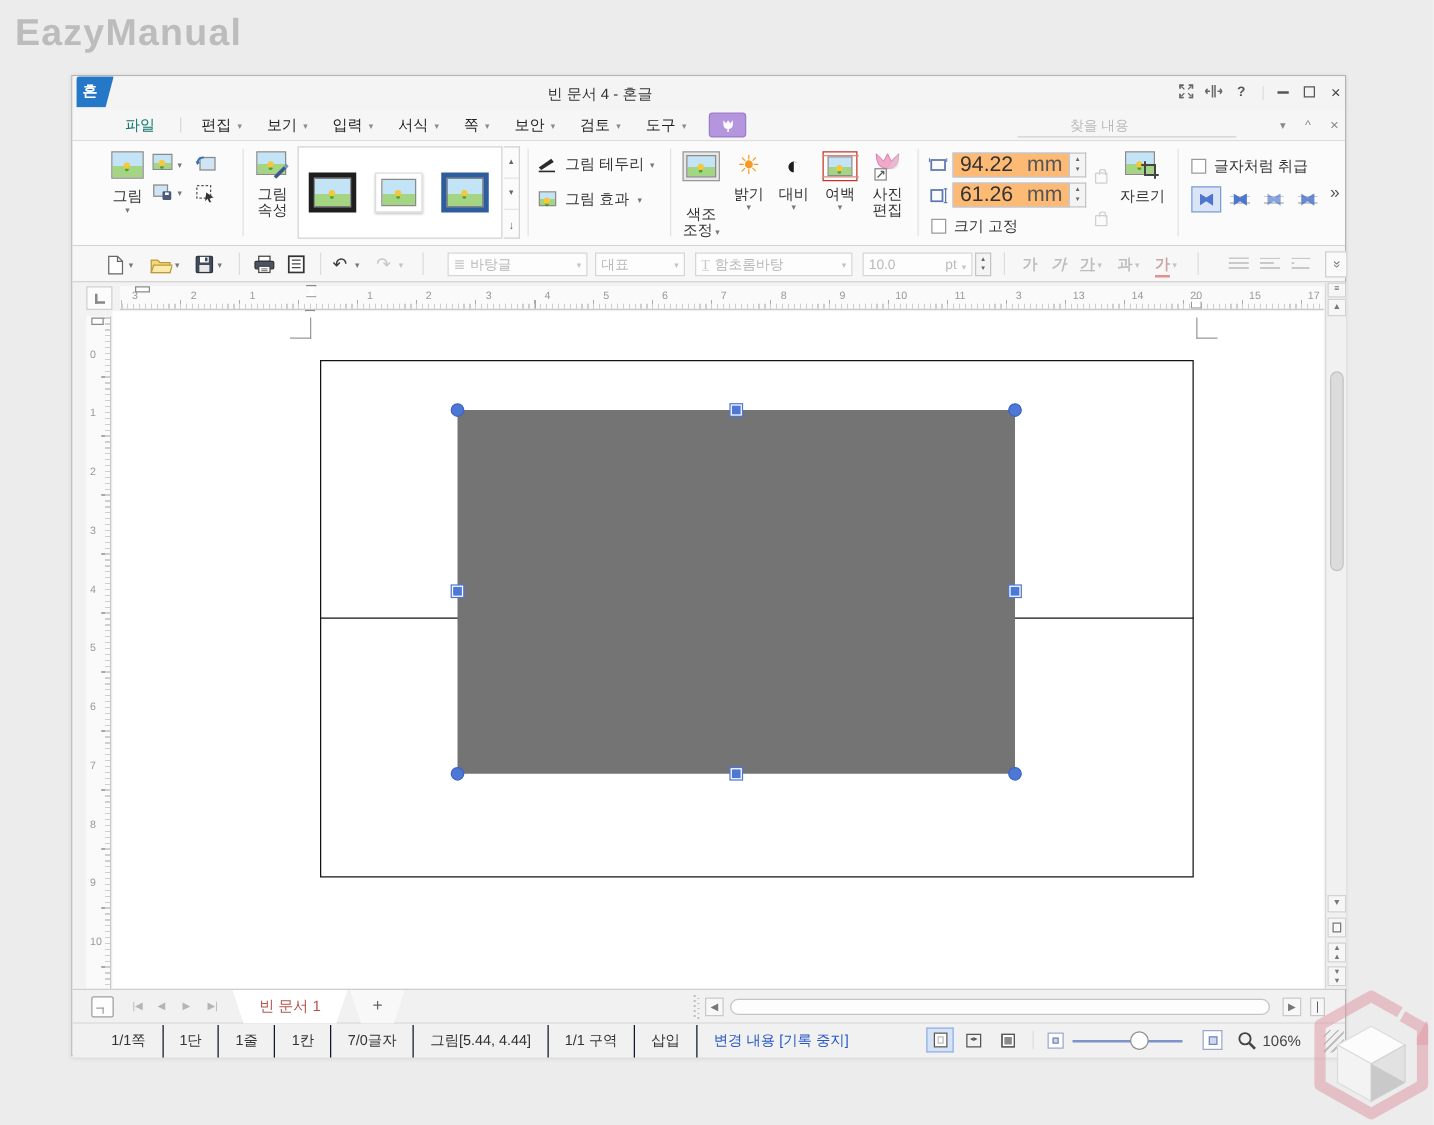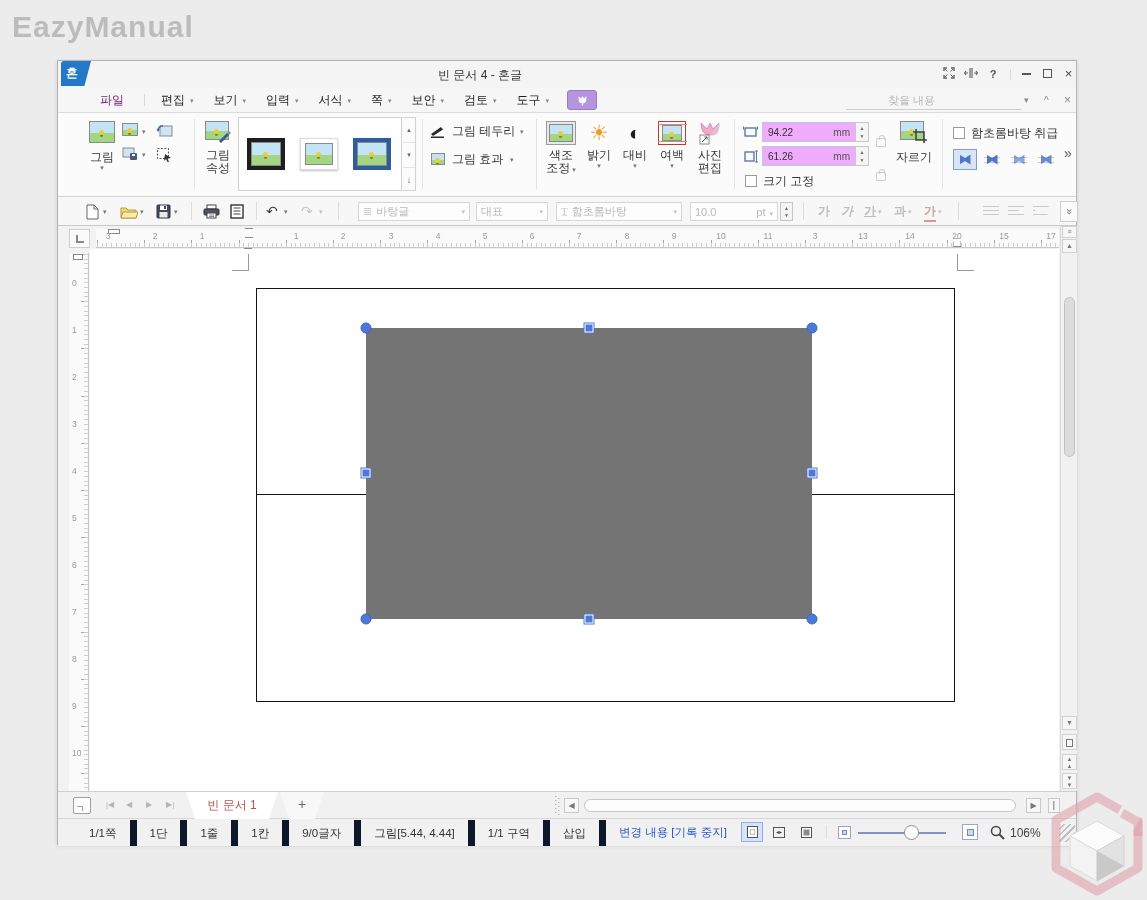--- a/index.html
+++ b/index.html
@@ -12,44 +12,44 @@
 .titlebar{left:0;top:0;width:100%;height:27px;background:#f4f4f4}
 .apptab{left:3px;top:0;width:30px;height:25px;background:#2577c8;clip-path:polygon(0 0,100% 0,78% 100%,0 100%);color:#fff;font-size:12px;font-weight:bold;line-height:24px;text-align:left;padding-left:5px;border-radius:3px 0 0 0}
 .wtitle{left:380px;top:6px;font-size:12px;color:#333}
 .tb-ic{top:6px;width:16px;height:15px;text-align:center;font-size:11px;color:#555;line-height:15px;cursor:default}
 .winbtn{top:6px;width:17px;height:15px;text-align:center;color:#444;line-height:13px;font-size:12px}
 .minline{display:inline-block;width:9px;height:2px;background:#555;vertical-align:middle}
 .maxbox{display:inline-block;width:9px;height:9px;border:1.5px solid #555;vertical-align:middle}
 svg{display:block}
 
 .menubar{left:0;top:27px;width:100%;height:25px;background:#f6f6f6;border-bottom:1px solid #dcdcdc;display:flex;align-items:center;padding-left:28px}
-.mfile{font-size:12px;color:#701a75;padding:0 14px}
+.mfile{font-size:12px;color:#0f766e;padding:0 14px}
 .msep{width:1px;height:12px;background:#d8d8d8;margin:0 6px}
 .mitems{display:flex;align-items:center}
 .mi{font-size:12px;color:#222;margin:0 10px;cursor:default}
 .mi::after{content:"▾";font-size:7px;color:#8a8a8a;margin-left:5px;vertical-align:1px}
 .assistant{width:30px;height:20px;background:#b595de;border:1px solid #9b7cc9;border-radius:3px;margin-left:8px;display:flex;align-items:center;justify-content:center}
-.search{left:788px;top:5px;width:175px;height:17px;border-bottom:1px solid #cfcfcf;font-size:11px;color:#b9b9b9;padding-left:42px}
+.search{left:756px;top:5px;width:175px;height:17px;border-bottom:1px solid #cfcfcf;font-size:11px;color:#b9b9b9;padding-left:42px}
 .s-ic{top:6px;font-size:9px;color:#8a8a8a}
 
 .ribbon{left:0;top:52px;width:100%;height:84px;background:#fbfbfb;border-bottom:1px solid #d4d4d4}
 .rsep{top:6px;width:1px;height:70px;background:#e3e3e3}
 .rlabel{font-size:12px;color:#333;text-align:center;line-height:13px;white-space:nowrap}
 .rarrow{font-size:7px;color:#777;text-align:center}
 .pic{background:linear-gradient(180deg,#c3e3f6 0 55%,#a4d583 55% 100%);border:1px solid #8a8a8a;position:relative}
 .pic::after{content:"";position:absolute;left:50%;top:40%;width:5px;height:5px;margin-left:-3px;border-radius:50%;background:#f5c83a;box-shadow:0 3px 0 -1px #4f9e3a}
 .thumb{width:38px;height:32px;padding:4px}
 .f-black{background:#1e1e1e}
 .f-white{background:#fff;border:1px solid #ddd;box-shadow:0 1px 2px rgba(0,0,0,.25)}
 .f-blue{background:#2e5d9e}
 .thumb .pic{width:100%;height:100%}
 .gallery{left:180px;top:4px;width:164px;height:74px;background:#fff;border:1px solid #d2d2d2;display:flex;align-items:center;gap:15px;padding-left:8px}
 .gcol{left:345px;top:4px;width:13px;height:74px;border:1px solid #d2d2d2;border-left:none;display:flex;flex-direction:column}
 .gcol span{flex:1;font-size:7px;color:#666;text-align:center;line-height:24px;border-bottom:1px solid #e4e4e4}
-.numbox{border:1px solid #bcc8dc;background:#f0abfc;font-size:10px;color:#333;display:flex;align-items:center;justify-content:space-between;padding:0 5px}
+.numbox{border:1px solid #bcc8dc;background:#fdba74;font-size:17px;color:#333;display:flex;align-items:center;justify-content:space-between;padding:0 5px}
 .spin{width:13px;height:20px;border:1px solid #c5c5c5;border-left:none;background:#f4f4f4;display:flex;flex-direction:column;align-items:center;justify-content:space-evenly;font-size:5px;color:#666}
 .cb{width:12px;height:12px;border:1px solid #9a9a9a;background:#fff;display:inline-block}
 .cblabel{font-size:12px;color:#333;margin-left:6px;vertical-align:2px;white-space:nowrap}
 .wrapico{width:24px;height:21px;border:1px solid transparent;display:flex;align-items:center;justify-content:center;background:repeating-linear-gradient(180deg,transparent 0 4px,#c9c9c9 4px 5px) content-box;padding:3px}
 .wrapico i{display:block;width:11px;height:10px;background:#4d76cc;clip-path:polygon(0 0,50% 35%,100% 0,100% 100%,50% 65%,0 100%)}
 .wrapsel{border:1px solid #7d9fd4;background:#d9e5f7}
 .lockico{width:10px;height:9px;border:1px solid #cfcfcf;border-radius:1px;position:relative}
 .lockico::before{content:"";position:absolute;left:2px;top:-4px;width:4px;height:4px;border:1px solid #cfcfcf;border-bottom:none;border-radius:3px 3px 0 0}
 .more{font-size:14px;color:#555}
 
@@ -96,21 +96,21 @@
 .doctab{left:128px;top:0;width:92px;height:27px;background:#fff;clip-path:polygon(0 0,100% 0,calc(100% - 9px) 100%,9px 100%);filter:drop-shadow(0 0 1px #aaa);text-align:center;font-size:12px;color:#b5534e;line-height:26px}
 .addtab{left:222px;top:0;width:44px;height:27px;background:#f8f8f8;clip-path:polygon(0 0,100% 0,calc(100% - 9px) 100%,9px 100%);filter:drop-shadow(0 0 1px #aaa);text-align:center;font-size:14px;color:#666;line-height:25px}
 .dots{left:497px;top:4px;width:5px;height:20px;background:repeating-linear-gradient(180deg,#bbb 0 1.5px,transparent 1.5px 4px),repeating-linear-gradient(180deg,#bbb 0 1.5px,transparent 1.5px 4px);background-size:1.5px 100%,1.5px 100%;background-position:0 0,3px 2px;background-repeat:no-repeat}
 .hsb-btn{top:6px;width:15px;height:15px;border:1px solid #c9c9c9;background:#f7f7f7;text-align:center;font-size:8px;color:#777;line-height:14px}
 .hsb-track{left:524px;top:6px;width:440px;height:15px}
 .hsb-thumb{left:2px;top:1px;width:432px;height:13px;background:#fdfdfd;border:1px solid #c4c4c4;border-radius:7px}
 .split{left:990px;top:6px;width:12px;height:15px;border:1px solid #c9c9c9;background:#f7f7f7;text-align:center;font-size:9px;color:#555;line-height:13px}
 
 .statusbar{left:0;top:758px;width:100%;height:27px;background:#f1f1f1;display:flex;align-items:center;padding-left:18px}
 .sb-items{display:flex;align-items:center;height:100%}
-.sb-items span{font-size:11.5px;color:#333;padding:0 13px;border-right:7px solid #0f172a;line-height:26px;white-space:nowrap}
+.sb-items span{font-size:11.5px;color:#333;padding:0 13px;border-right:1px solid #0f172a;line-height:26px;white-space:nowrap}
 .sb-change{font-size:11.5px;color:#2456c5;padding:0 13px;white-space:nowrap}
 .viewico{top:3px;width:22px;height:20px;border:1px solid transparent;display:flex;align-items:center;justify-content:center}
 .viewico.sel{background:#d6e2f6;border-color:#8fb0e0}
 .vi1{width:11px;height:12px;border:1.5px solid #555;background:#fff;box-shadow:inset 0 0 0 2px #fff,inset 0 0 0 3px #bbb}
 .vi2{width:12px;height:11px;border:1px solid #555;font-size:6px;color:#555;text-align:center;line-height:9px}
 .vi3{width:11px;height:11px;border:1px solid #555;background:#8a8a8a;box-shadow:inset 0 0 0 1.5px #fff}
 .zbox{top:7px;width:13px;height:13px;border:1px solid #9aa7c9;background:#fff;display:flex;align-items:center;justify-content:center}
 .zbox i{display:block;width:5px;height:5px;border:1px solid #7388bb;background:#cdd9f0}
 .ztrack{left:800px;top:13px;width:88px;height:2px;background:#7d93c9}
 .zhandle{left:846px;top:6px;width:15px;height:15px;border-radius:50%;background:#fff;border:1px solid #8d8d8d}
@@ -254,21 +254,21 @@
     <div class="a rarrow" style="left:462px;top:15px">▾</div>
     <div class="a pic" style="left:373px;top:40px;width:14px;height:12px"></div>
     <div class="a rlabel" style="left:394px;top:40px">그림 효과</div>
     <div class="a rarrow" style="left:452px;top:43px">▾</div>
     <div class="a rsep" style="left:478px"></div>
 
     <div class="a" style="left:486px;top:8px;width:34px;text-align:center">
       <div style="width:30px;height:24px;margin:0 auto;background:#e8e8e8;border:1px solid #9a9a9a;padding:2px">
           <div class="pic" style="width:100%;height:100%"></div>
         </div>
-      <div class="rlabel" style="margin-top:4px"><span>색조</span><br><span>조정</span><span class="rarrow" style="display:inline"> ▾</span></div>
+      <div class="rlabel" style="margin-top:20px"><span>색조</span><br><span>조정</span><span class="rarrow" style="display:inline"> ▾</span></div>
     </div>
     <div class="a" style="left:526px;top:8px;width:30px;text-align:center">
       <div style="font-size:21px;line-height:24px;color:#f59a23">☀</div>
       <div class="rlabel" style="margin-top:4px">밝기</div>
       <div class="rarrow">▾</div>
     </div>
     <div class="a" style="left:562px;top:8px;width:30px;text-align:center">
       <div style="font-size:20px;line-height:24px;color:#1d1d1d">◐</div>
       <div class="rlabel" style="margin-top:4px">대비</div>
       <div class="rarrow">▾</div>
@@ -332,21 +332,21 @@
       <div style="position:relative;width:28px;height:24px;margin:0 auto">
         <div class="pic" style="width:24px;height:19px"></div>
         <svg class="a" style="left:12px;top:7px" width="16" height="17" viewBox="0 0 16 17">
             <path d="M4 1 L4 12 L15 12 M1 4 L12 4 L12 15" stroke="#444" fill="none" stroke-width="1.6"></path>
           </svg>
       </div>
       <div class="rlabel" style="margin-top:6px">자르기</div>
     </div>
     <div class="a rsep" style="left:884px"></div>
 
-    <div class="a" style="left:895px;top:12px"><span class="cb"></span><span class="cblabel">함초롬바탕 취급</span></div>
+    <div class="a" style="left:895px;top:12px"><span class="cb"></span><span class="cblabel">글자처럼 취급</span></div>
     <div class="a" style="left:895px;top:36px;display:flex;gap:3px">
       <span class="wrapico wrapsel">
           <i></i>
         </span>
       <span class="wrapico">
           <i></i>
         </span>
       <span class="wrapico">
           <i style="opacity:.65"></i>
         </span>
@@ -534,21 +534,21 @@
     <div class="a hsb-btn" style="left:968px">▶</div>
     <div class="a split">❘</div>
   </div>
 
   <div class="a statusbar">
     <div class="sb-items">
         <span>1/1쪽</span>
         <span>1단</span>
         <span>1줄</span>
         <span>1칸</span>
-        <span>9/0글자</span>
+        <span>7/0글자</span>
         <span>그림[5.44, 4.44]</span>
         <span>1/1 구역</span>
         <span>삽입</span>
       </div>
     <span class="sb-change">변경 내용 [기록 중지]</span>
     <div class="a viewico sel" style="left:683px">
         <i class="vi1"></i>
       </div>
     <div class="a viewico" style="left:710px">
         <i class="vi2">◂▸</i>

